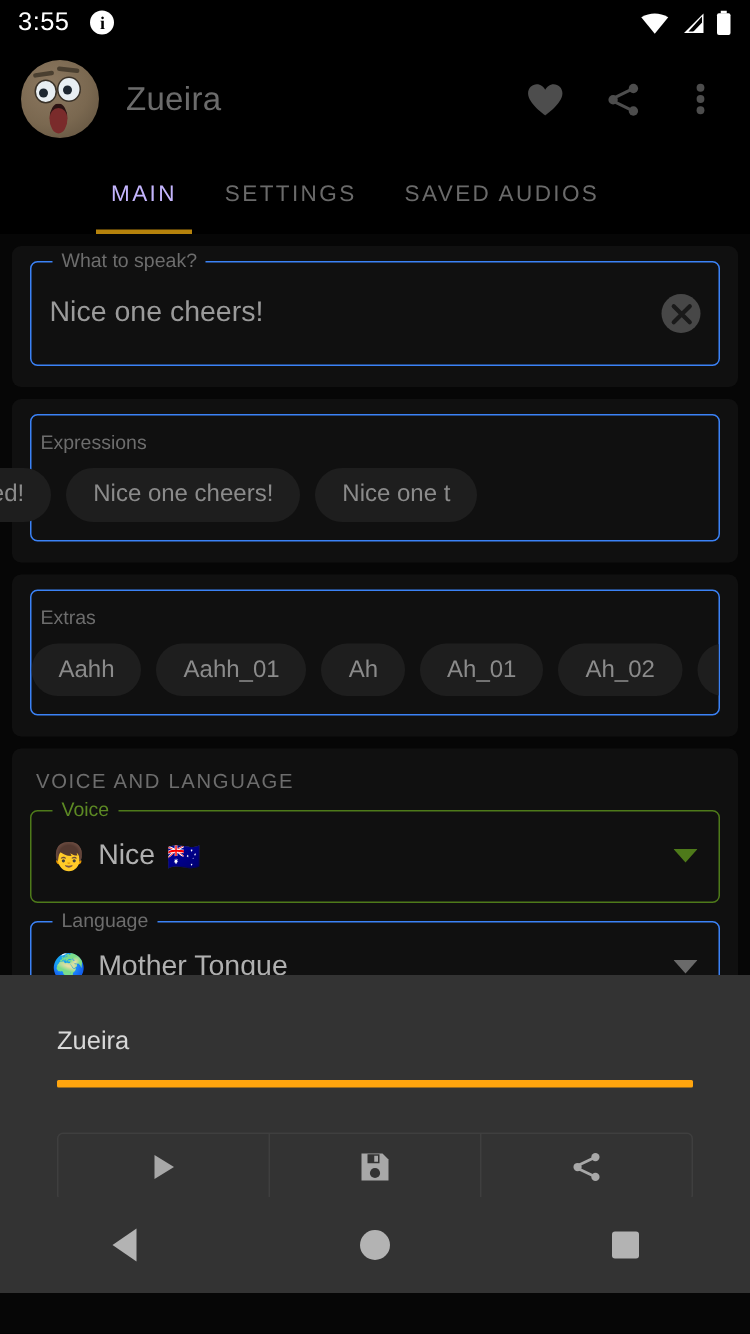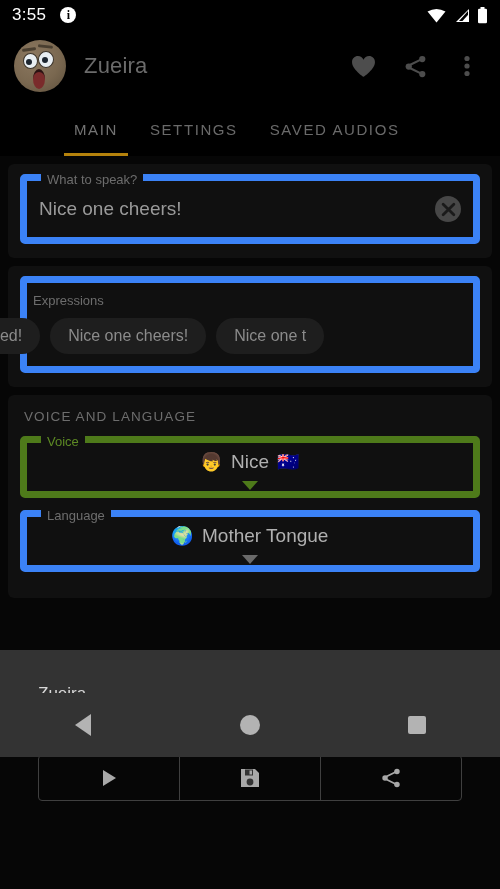--- a/index.html
+++ b/index.html
@@ -2,21 +2,21 @@
 <html><head>
 <meta charset="utf-8">
 <style>
   * { box-sizing: border-box; margin: 0; padding: 0; }
   html, body {
     width: 500px; height: 889px;
     background: #000;
     font-family: "Liberation Sans", sans-serif;
     overflow: hidden;
   }
-  .phone { position: relative; width: 500px; height: 757px; background: #050505; border-radius: 25px; }
+  .phone { position: relative; width: 500px; height: 862px; background: #050505; border-radius: 25px; }
 
   
   .statusbar {
     height: 30px; background: #000;
     display: flex; align-items: center;
     padding: 0 12px; color: #fff;
   }
   .sb-time { font-size: 17px; letter-spacing: .3px; }
   .sb-info {
     width: 16px; height: 16px; border-radius: 50%;
@@ -64,35 +64,35 @@
   
   .tabs {
     height: 54px; background: #000; display: flex; align-items: stretch;
     padding-left: 58px;
   }
   .tab {
     display: flex; align-items: center; justify-content: center;
     font-size: 15px; letter-spacing: 1.6px; color: #6a6a6a;
     padding: 0 16px; position: relative;
   }
-  .tab.active { color: #737373; }
+  .tab.active { color: #c4b5fd; }
   .tab.active::after {
     content: ""; position: absolute; left: 6px; right: 6px; bottom: 0;
     height: 3px; background: #b5820c;
   }
 
   
   .content { background: #060606; height: 783px; overflow: hidden; }
   .card {
     background: #101010; border-radius: 6px; margin: 8px 8px 0 8px;
     padding: 10px 12px 14px 12px;
   }
 
   
-  .outlined { position: relative; border: 7px solid #3b82f6; border-radius: 5px; }
+  .outlined { position: relative; border: 1px solid #3b82f6; border-radius: 5px; }
   .outlined > .ol-label {
     position: absolute; top: -8px; left: 14px; padding: 0 6px;
     background: #101010; font-size: 13px; color: #6d6d6d; line-height: 1;
   }
   .outlined.green { border-color: #4e7a1a; }
   .outlined.green > .ol-label { color: #5d8a24; }
 
   .textfield { height: 70px; display: flex; align-items: center; padding: 0 12px; }
   .tf-value { font-size: 19px; color: #9a9a9a; flex: 1; }
   .clear-btn {
@@ -111,21 +111,20 @@
   }
   .chiprow.shifted { margin-left: -70px; }
 
   .section-title {
     font-size: 13.5px; letter-spacing: 1.1px; color: #6d6d6d;
     padding: 4px 4px 12px 4px;
   }
   .select {
     height: 62px; display: flex; align-items: center; padding: 0 14px;
     margin-bottom: 12px;
-    flex-direction: column;
   }
   .sel-value { font-size: 19px; color: #b0b0b0; flex: 1; display: flex; align-items: center; gap: 8px; }
   .sel-emoji { font-size: 18px; }
 
   
   .sheet {
     position: absolute; left: 0; right: 0; bottom: 64px; top: 650px;
     background: #333333; padding: 34px 38px 0 38px;
   }
   .sheet-status { font-size: 17px; color: #d8d8d8; }
@@ -233,20 +232,33 @@
       <div class="outlined">
         <div class="inner-label">Expressions</div>
         <div class="chiprow shifted">
           <span class="chip">ciated!</span>
           <span class="chip">Nice one cheers!</span>
           <span class="chip">Nice one t</span>
         </div>
       </div>
     </div>
 
+    <div class="card">
+      <div class="outlined">
+        <div class="inner-label">Extras</div>
+        <div class="chiprow">
+          <span class="chip">Aahh</span>
+          <span class="chip">Aahh_01</span>
+          <span class="chip">Ah</span>
+          <span class="chip">Ah_01</span>
+          <span class="chip">Ah_02</span>
+          <span class="chip">Aha</span>
+        </div>
+      </div>
+    </div>
 
     <div class="card">
       <div class="section-title">VOICE AND LANGUAGE</div>
 
       <div class="outlined green select">
         <span class="ol-label">Voice</span>
         <span class="sel-value">
           <span class="sel-emoji">👦</span>
           <span>Nice</span>
           <span class="sel-emoji">🇦🇺</span>

